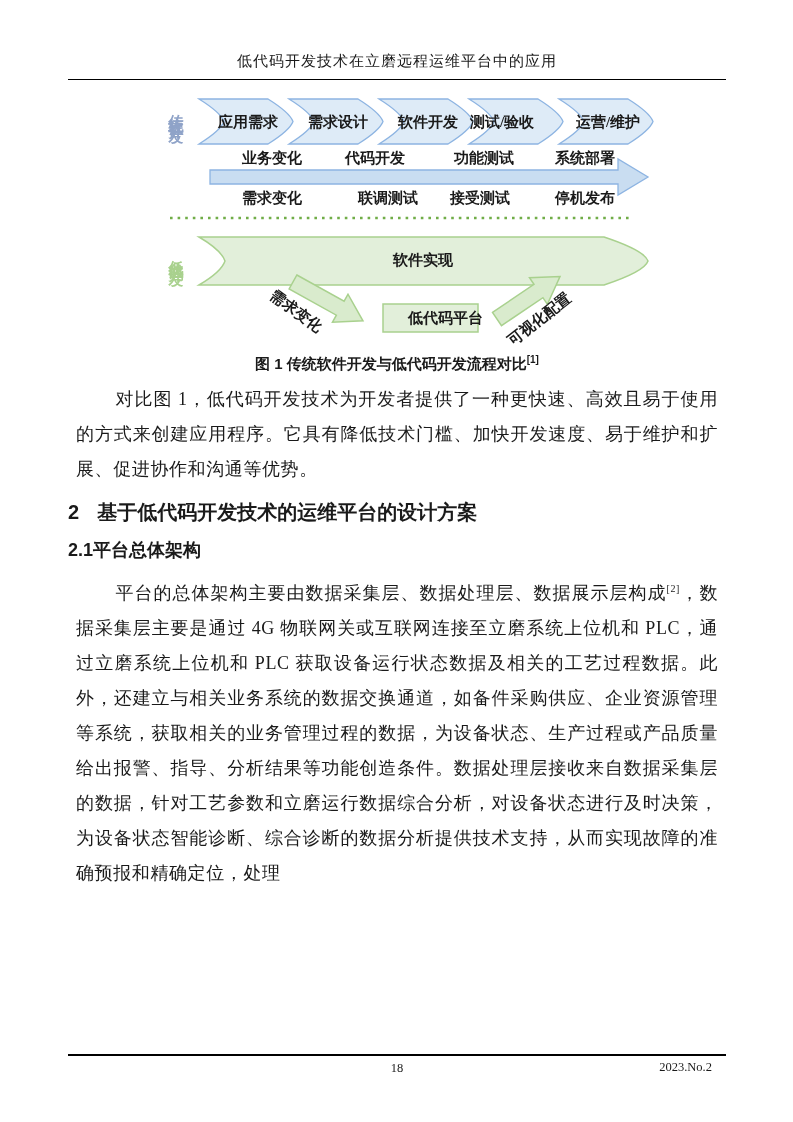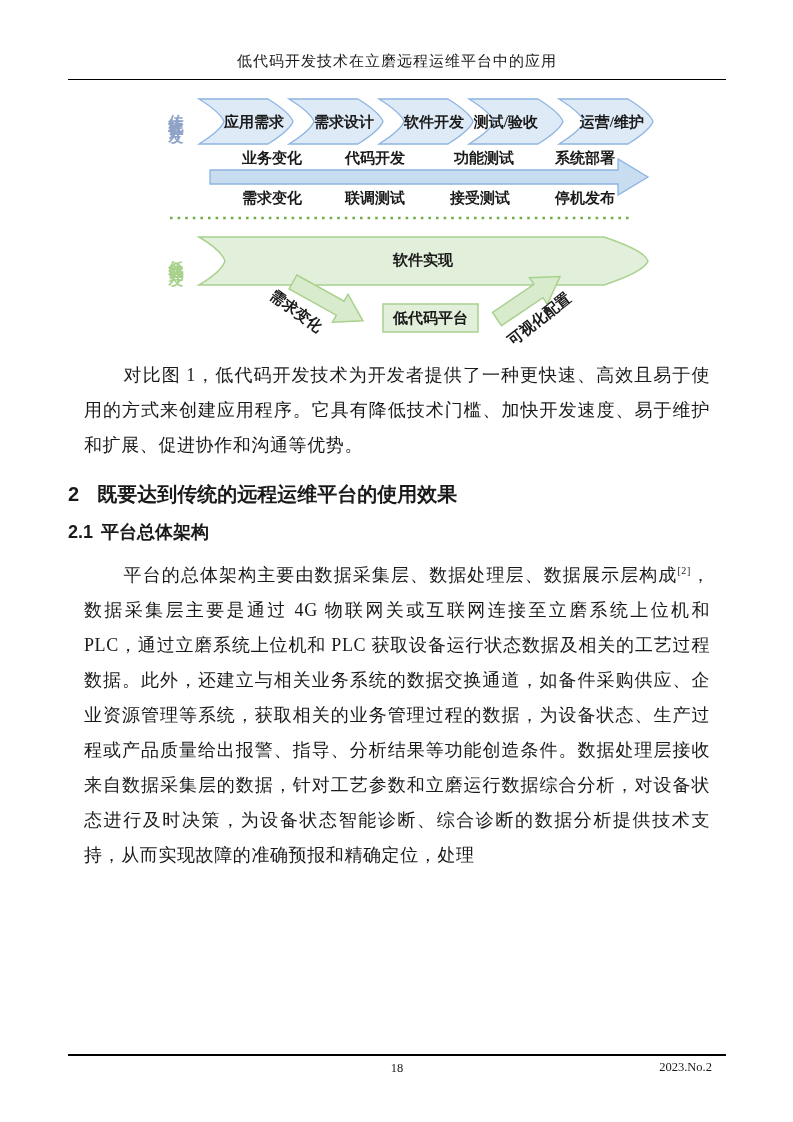--- a/index.html
+++ b/index.html
@@ -11,42 +11,42 @@
   .header{padding-top:52px;text-align:center;border-bottom:1.5px solid #000;padding-bottom:8px;}
   .header-title{font-size:15px;letter-spacing:1px;}
 
   
   .figure{position:relative;margin-top:8px;height:262px;}
   .figure svg{position:absolute;left:0;top:0;}
   .side-label{position:absolute;left:100px;writing-mode:vertical-rl;text-orientation:upright;
               font-size:15px;font-weight:bold;letter-spacing:3px;line-height:1;}
   .side-label.trad{top:14px;color:var(--blue_text);}
   .side-label.low{top:160px;color:var(--green_text);}
-  .chev-label{position:absolute;top:25px;width:72px;text-align:right;font-weight:bold;font-size:15px;white-space:nowrap;}
+  .chev-label{position:absolute;top:25px;width:72px;text-align:center;font-weight:bold;font-size:15px;white-space:nowrap;}
   .flow-label{position:absolute;width:96px;text-align:right;font-weight:bold;font-size:15px;}
   .row-top{top:61px;} .row-bottom{top:101px;}
   .banner-label{position:absolute;left:128px;width:454px;top:163px;text-align:center;font-weight:bold;font-size:15px;}
   .diag-label{position:absolute;font-weight:bold;font-size:15px;white-space:nowrap;}
   .diag-left{left:198px;top:214px;transform:rotate(36deg);}
   .diag-right{left:434px;top:222px;transform:rotate(-38deg);}
-  .box-label{position:absolute;left:315px;top:221px;width:95px;text-align:center;font-weight:bold;font-size:15px;}
+  .box-label{position:absolute;left:330px;top:221px;width:95px;text-align:center;font-weight:bold;font-size:15px;}
 
   .caption{margin-top:4px;text-align:center;font-weight:bold;font-size:15px;
            font-family:"Liberation Sans","DejaVu Sans",sans-serif;}
   sup{font-size:10px;}
 
   
-  .para{margin:16px;margin-top:8px;font-size:18px;line-height:35px;letter-spacing:.6px;
+  .para{margin:8px;margin-top:8px;font-size:18px;line-height:35px;letter-spacing:.6px;
         text-align:justify;text-indent:2.2em;}
   .h2{margin:10px 0 0 0;font-size:20px;font-weight:bold;
       font-family:"Liberation Sans","DejaVu Sans",sans-serif;line-height:30px;}
   .h2 .num{margin-right:18px;}
   .h3{margin:10px 0 0 0;font-size:18px;font-weight:bold;
       font-family:"Liberation Sans","DejaVu Sans",sans-serif;line-height:26px;}
-  .h3 .num{margin-right:8px;}
+  .h3 .num{}
 
   
   .footer{position:absolute;left:68px;top:1054px;width:658px;border-top:2.5px solid #000;
           font-size:12.5px;}
   .footer-page{position:absolute;left:0;width:100%;top:5px;text-align:center;}
   .footer-issue{position:absolute;right:14px;top:4px;text-align:center;}
 </style>
 </head>
 <body>
 
@@ -92,34 +92,35 @@
       <div class="chev-label" style="left:324px">软件开发</div>
       <div class="chev-label" style="left:398px">测试/验收</div>
       <div class="chev-label" style="left:504px">运营/维护</div>
 
       <div class="flow-label row-top" style="left:138px">业务变化</div>
       <div class="flow-label row-top" style="left:241px">代码开发</div>
       <div class="flow-label row-top" style="left:350px">功能测试</div>
       <div class="flow-label row-top" style="left:451px">系统部署</div>
 
       <div class="flow-label row-bottom" style="left:138px">需求变化</div>
-      <div class="flow-label row-bottom" style="left:241px">联调测试</div>
+      <div class="flow-label row-bottom" style="left:254px">联调测试</div>
       <div class="flow-label row-bottom" style="left:346px">接受测试</div>
       <div class="flow-label row-bottom" style="left:451px">停机发布</div>
 
       <div class="banner-label">软件实现</div>
       <div class="diag-label diag-left">需求变化</div>
       <div class="box-label">低代码平台</div>
       <div class="diag-label diag-right">可视化配置</div>
     </div>
 
+    <div class="caption"><span>图 1  传统软件开发与低代码开发流程对比</span><sup>[1]</sup></div>
 
     <p class="para">对比图 1，低代码开发技术为开发者提供了一种更快速、高效且易于使用的方式来创建应用程序。它具有降低技术门槛、加快开发速度、易于维护和扩展、促进协作和沟通等优势。</p>
 
-    <div class="h2"><span class="num">2</span><span>既要达到传统的远程运维平台的使用效果</span></div>
+    <div class="h2"><span class="num">2</span><span>基于低代码开发技术的运维平台的设计方案</span></div>
 
 
     <div class="h3"><span class="num">2.1</span><span>平台总体架构</span></div>
 
     <p class="para"><span>平台的总体架构主要由数据采集层、数据处理层、数据展示层构成</span><sup>[2]</sup><span>，数据采集层主要是通过 4G 物联网关或互联网连接至立磨系统上位机和 PLC，通过立磨系统上位机和 PLC 获取设备运行状态数据及相关的工艺过程数据。此外，还建立与相关业务系统的数据交换通道，如备件采购供应、企业资源管理等系统，获取相关的业务管理过程的数据，为设备状态、生产过程或产品质量给出报警、指导、分析结果等功能创造条件。数据处理层接收来自数据采集层的数据，针对工艺参数和立磨运行数据综合分析，对设备状态进行及时决策，为设备状态智能诊断、综合诊断的数据分析提供技术支持，从而实现故障的准确预报和精确定位，处理</span></p>
   </div>
 
   <div class="footer">
     <div class="footer-page">18</div>
     <div class="footer-issue">2023.No.2</div>

